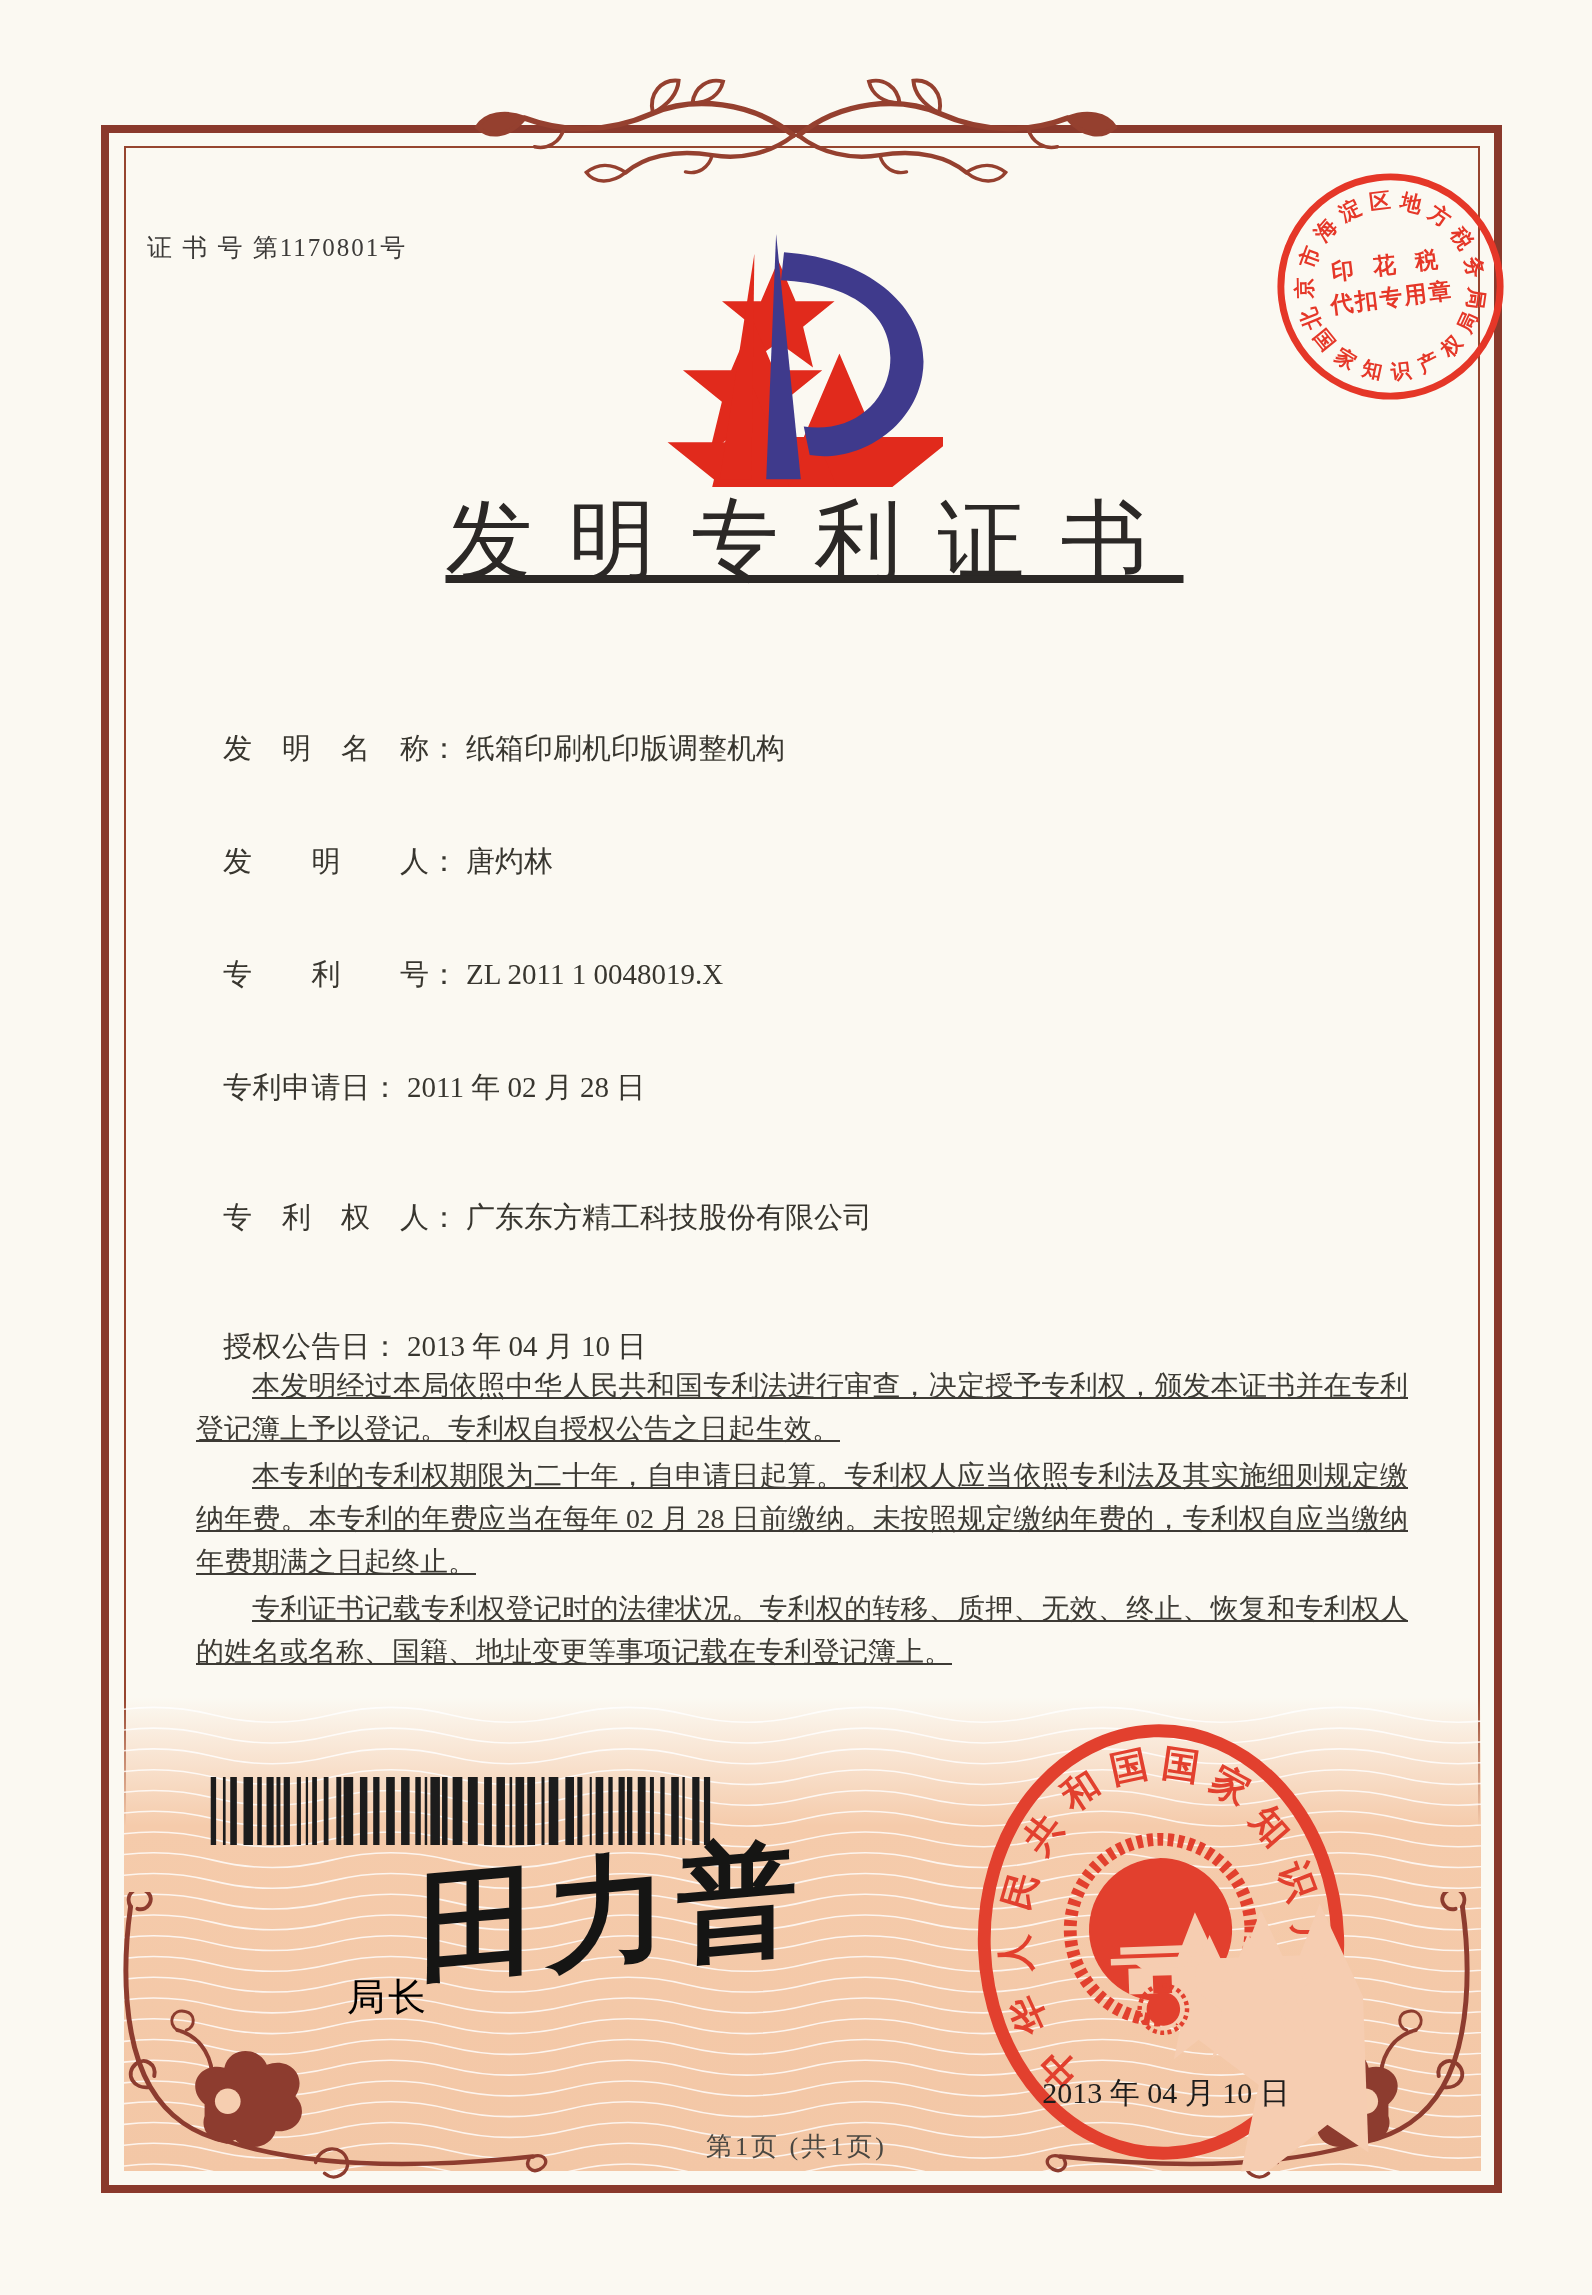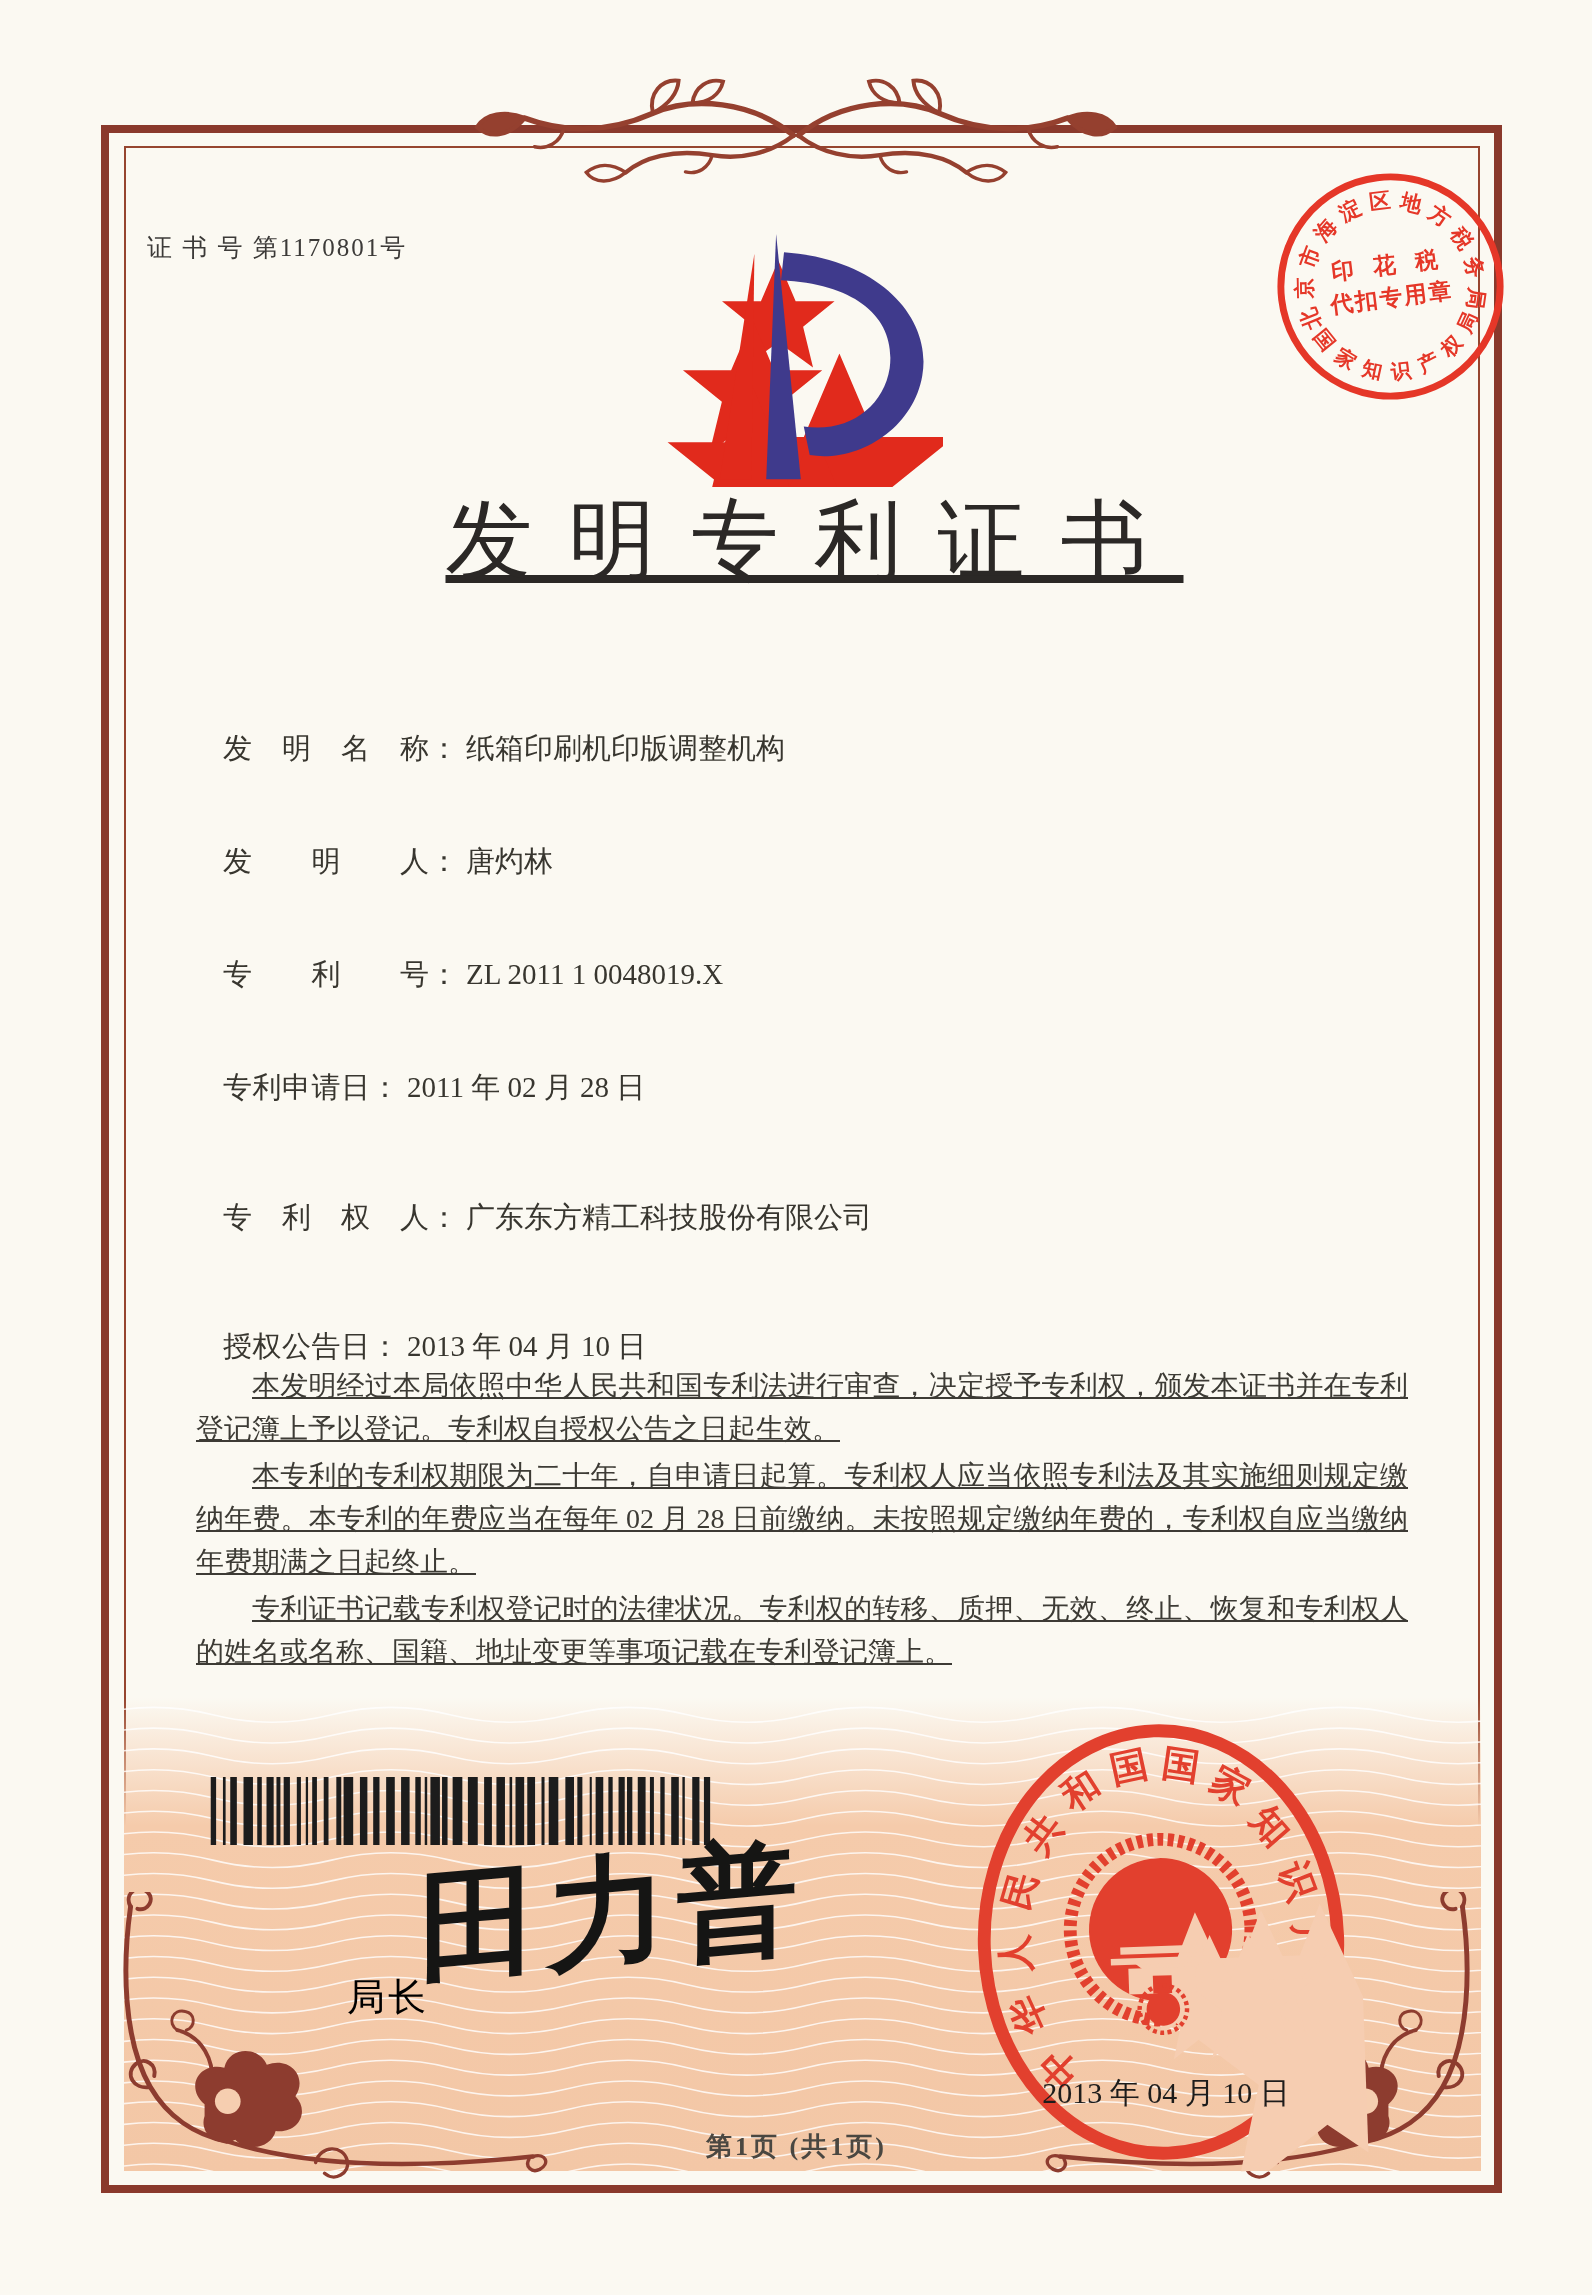--- a/index.html
+++ b/index.html
@@ -38,21 +38,21 @@
   .legal p{margin:4px;text-indent:2em;text-decoration:underline;}
   
   .barcode{position:absolute;left:210px;top:1777px;width:509px;height:68px;}
   .signer-label{position:absolute;left:347px;top:1972px;font-size:38px;color:#000000;letter-spacing:3px;}
   .signature{
     position:absolute;left:417px;top:1828px;width:474px;font-size:121px;color:#151514;
     font-weight:700;transform:rotate(-5deg) skewX(-5deg);letter-spacing:9px;white-space:nowrap;
   }
   .seal{position:absolute;left:961px;top:1710px;width:400px;height:464px;transform:rotate(-2deg);}
   .seal-date{position:absolute;left:1003px;top:2073px;width:326px;text-align:center;font-size:30px;color:#1d1c1b;z-index:5;white-space:nowrap;}
-  .footer{position:absolute;left:0;top:2129px;width:100%;text-align:center;font-size:26px;color:#4a4741;letter-spacing:3px;font-weight:bold;}
+  .footer{position:absolute;left:0;top:2129px;width:100%;text-align:center;font-size:26px;color:#4a4741;letter-spacing:3px;}
   .ornament{position:absolute;}
   .o-bl{left:103px;top:1892px;width:445px;height:306px;}
   .o-br{left:1045px;top:1892px;width:445px;height:306px;transform:scaleX(-1);}
   .o-top{left:376px;top:54px;width:840px;height:148px;}
 </style>
 </head>
 <body>
 
 <div class="page">
 

